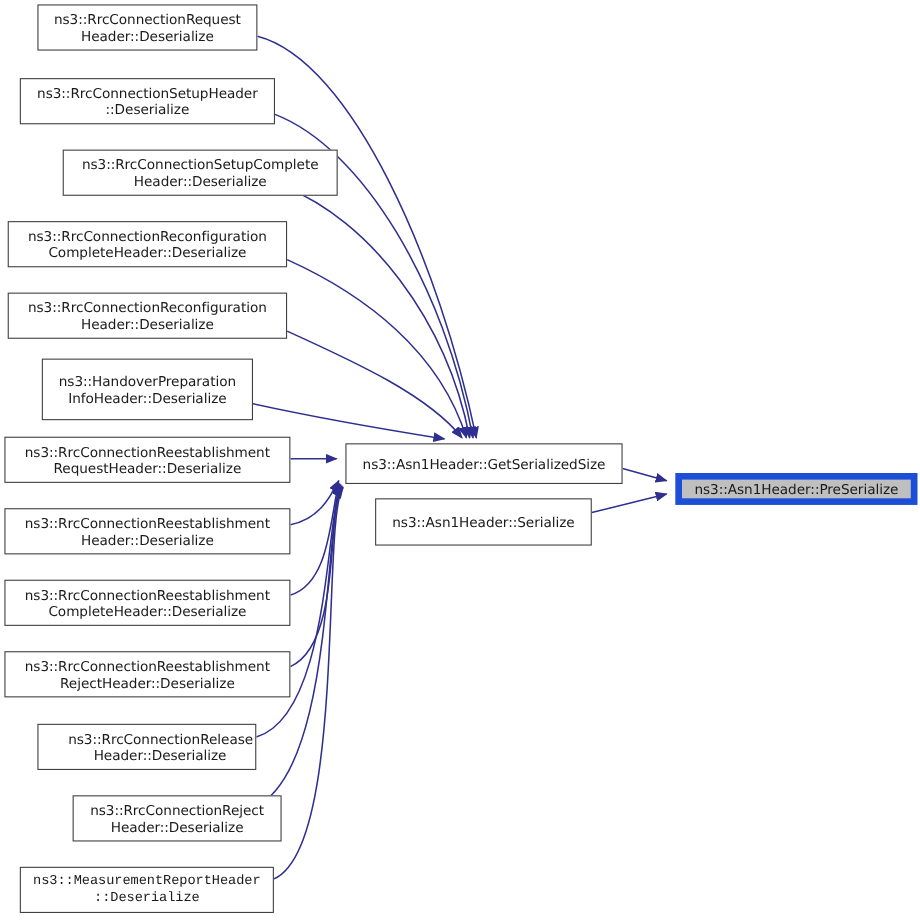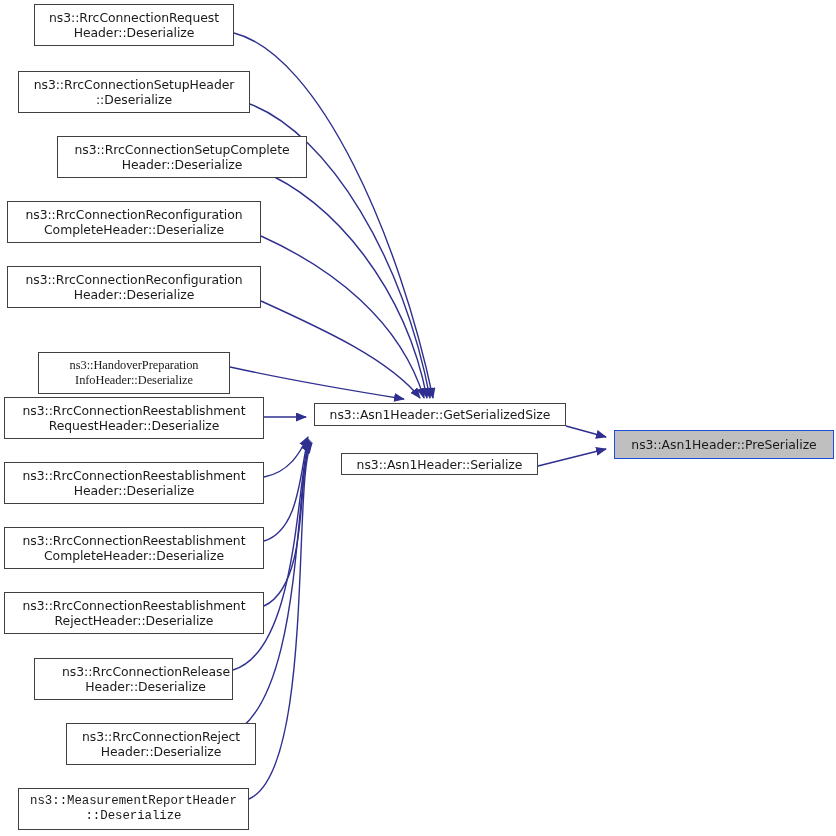--- a/index.html
+++ b/index.html
@@ -34,21 +34,21 @@
     justify-content: center;
     text-align: center;
     font-size: 12.4px;
     line-height: 15px;
     letter-spacing: -0.05px;
     white-space: pre-line;
     z-index: 2;
   }
   .node.highlight {
     background: #bfbfbf;
-    border: 1px solid #1d4ed8;
+    border: 6px solid #1d4ed8;
   }
   .node-label {
     display: block;
     width: 100%;
     padding: 0 3px;
     box-sizing: border-box;
   }
 </style>
 </head>
 <body>
@@ -84,34 +84,34 @@
       <div class="node" style="left: 34px; top: 4px; width: 200px; height: 42px;"><span class="node-label">ns3::RrcConnectionRequest
 Header::Deserialize</span></div>
       <div class="node" style="left: 18px; top: 71px; width: 232px; height: 42px;"><span class="node-label">ns3::RrcConnectionSetupHeader
 ::Deserialize</span></div>
       <div class="node" style="left: 9px; top: 136px; width: 250px; height: 42px; margin-left: 48px;"><span class="node-label">ns3::RrcConnectionSetupComplete
 Header::Deserialize</span></div>
       <div class="node" style="left: 7px; top: 201px; width: 254px; height: 42px;"><span class="node-label">ns3::RrcConnectionReconfiguration
 CompleteHeader::Deserialize</span></div>
       <div class="node" style="left: 7px; top: 266px; width: 254px; height: 42px;"><span class="node-label">ns3::RrcConnectionReconfiguration
 Header::Deserialize</span></div>
-      <div class="node" style="left: 38px; top: 352px; width: 192px; height: 42px; font-family: Liberation Serif, serif;"><span class="node-label">ns3::HandoverPreparation
+      <div class="node" style="left: 38px; top: 326px; width: 192px; height: 56px;"><span class="node-label">ns3::HandoverPreparation
 InfoHeader::Deserialize</span></div>
       <div class="node" style="left: 4px; top: 397px; width: 260px; height: 42px;"><span class="node-label">ns3::RrcConnectionReestablishment
 RequestHeader::Deserialize</span></div>
       <div class="node" style="left: 4px; top: 462px; width: 260px; height: 42px;"><span class="node-label">ns3::RrcConnectionReestablishment
 Header::Deserialize</span></div>
       <div class="node" style="left: 4px; top: 527px; width: 260px; height: 42px;"><span class="node-label">ns3::RrcConnectionReestablishment
 CompleteHeader::Deserialize</span></div>
       <div class="node" style="left: 4px; top: 592px; width: 260px; height: 42px;"><span class="node-label">ns3::RrcConnectionReestablishment
 RejectHeader::Deserialize</span></div>
       <div class="node" style="left: 34px; top: 658px; width: 199px; height: 42px; padding-left: 24px;"><span class="node-label">ns3::RrcConnectionRelease
 Header::Deserialize</span></div>
       <div class="node" style="left: 39px; top: 723px; width: 190px; height: 42px; margin-left: 27px;"><span class="node-label">ns3::RrcConnectionReject
 Header::Deserialize</span></div>
       <div class="node" style="left: 18px; top: 788px; width: 231px; height: 42px; font-family: Liberation Mono, monospace;"><span class="node-label">ns3::MeasurementReportHeader
 ::Deserialize</span></div>
-      <div class="node" style="left: 314px; top: 403px; width: 252px; height: 23px; justify-content: flex-end;"><span class="node-label">ns3::Asn1Header::GetSerializedSize</span></div>
-      <div class="node" style="left: 341px; top: 453px; width: 197px; height: 22px;"><span class="node-label">ns3::Asn1Header::Serialize</span></div>
+      <div class="node" style="left: 314px; top: 403px; width: 252px; height: 37px; justify-content: flex-end;"><span class="node-label">ns3::Asn1Header::GetSerializedSize</span></div>
+      <div class="node" style="left: 341px; top: 453px; width: 197px; height: 43px;"><span class="node-label">ns3::Asn1Header::Serialize</span></div>
       <div class="node highlight" style="left: 614px; top: 430px; width: 220px; height: 29px;"><span class="node-label">ns3::Asn1Header::PreSerialize</span></div>
     </div>
 
 </div>
 
 </body></html>

